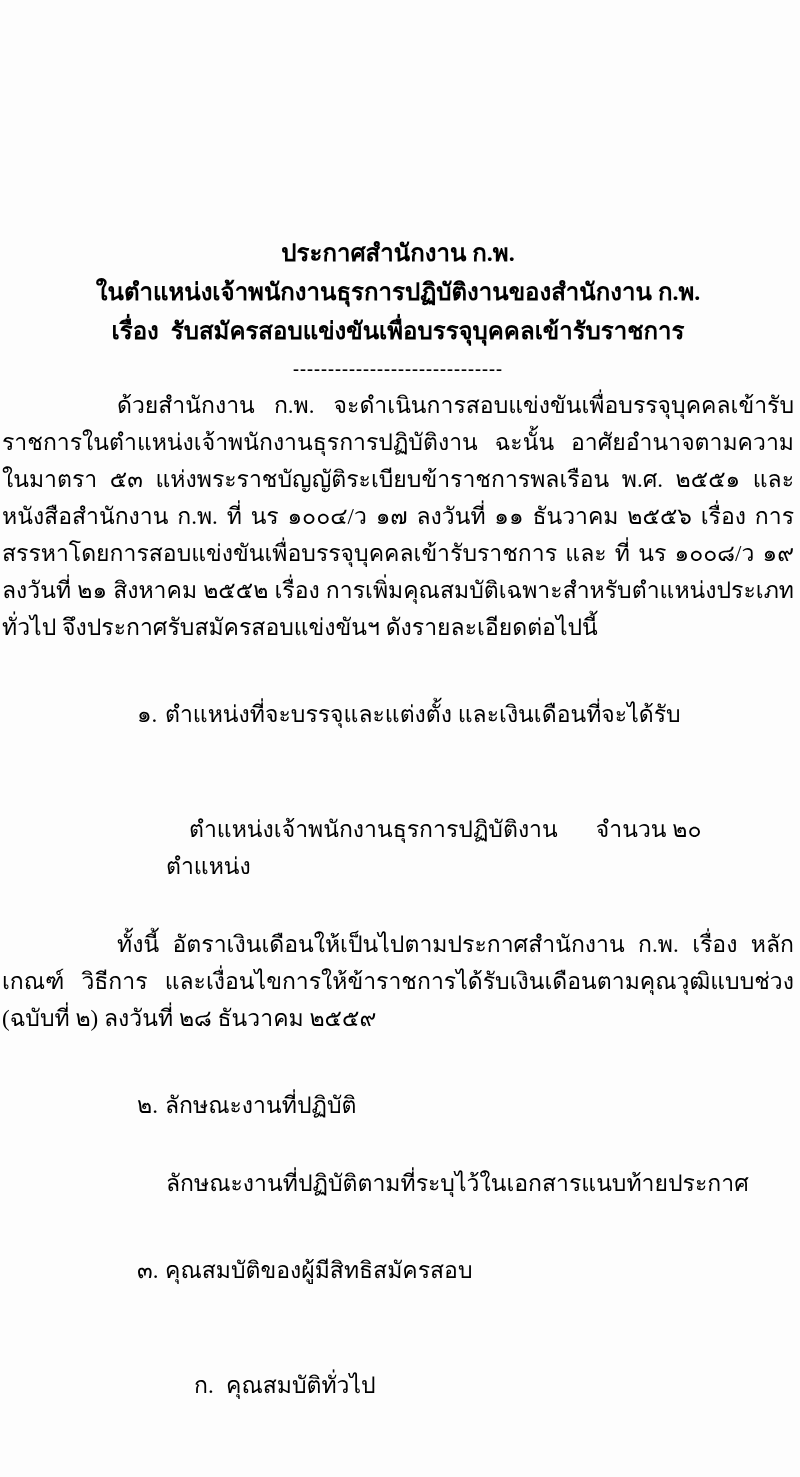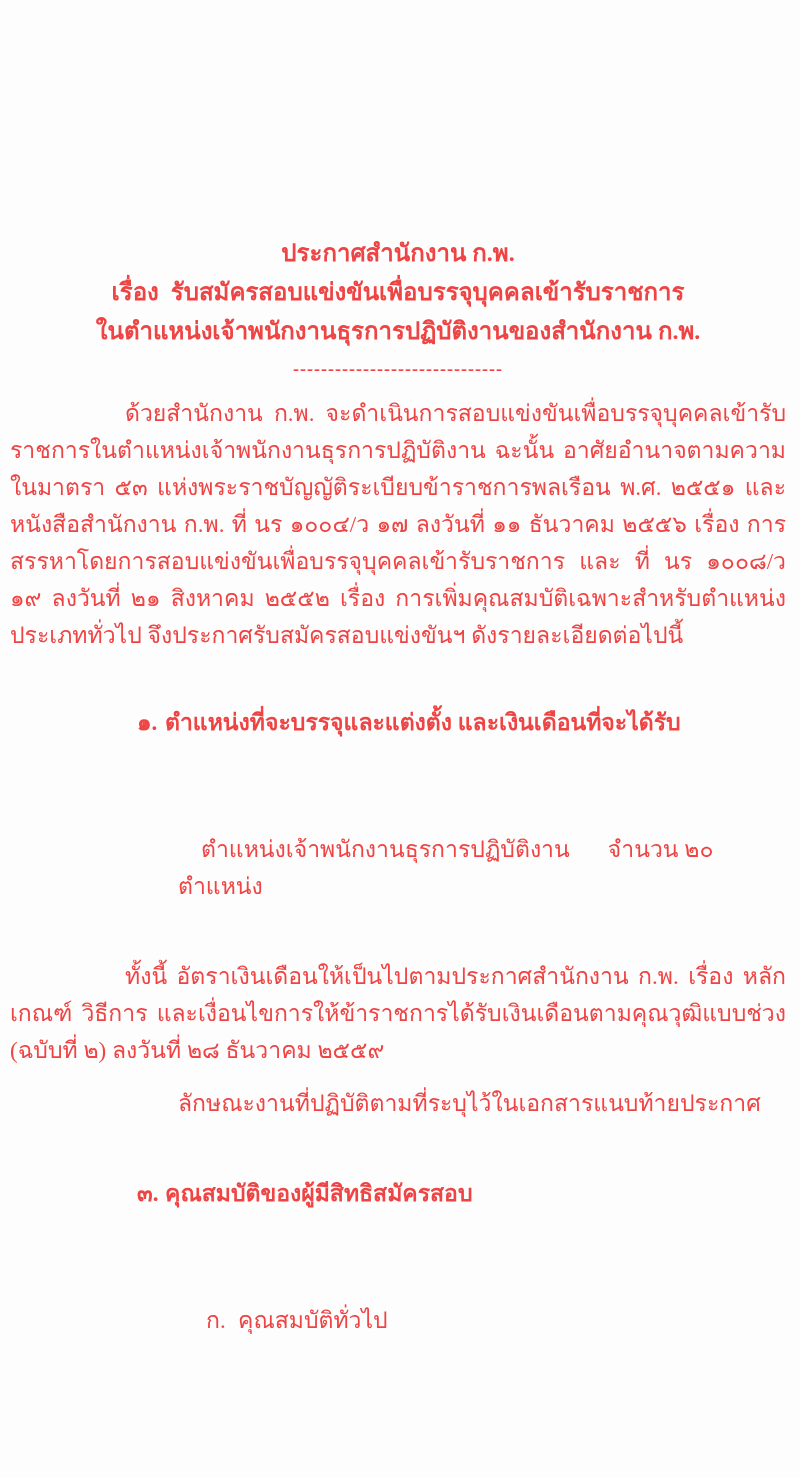--- a/index.html
+++ b/index.html
@@ -6,21 +6,21 @@
     margin: 0;
     padding: 0;
     background: #ffffff;
   }
   .page {
     position: relative;
     width: 800px;
     height: 1477px;
     margin: 0;
     background: #fdfdfd;
-    color: #ef4444;
+    color: #000000;
     font-family: "Liberation Serif", "DejaVu Serif", serif;
     font-size: 23px;
     line-height: 37px;
     overflow: hidden;
     box-sizing: border-box;
     padding: 234px 6px 0 2px;
   }
   .title-block { text-align: center; }
   .t-line {
     font-weight: bold;
@@ -29,76 +29,79 @@
     white-space: pre-wrap;
   }
   .divider {
     text-align: center;
     font-weight: bold;
     font-size: 18px;
     line-height: 36px;
     letter-spacing: 1px;
   }
   p.para {
-    margin: 8px;
+    margin: 0;
     text-align: justify;
     white-space: pre-wrap;
   }
   .ind-115 { text-indent: 115px; }
   .ind-160 { text-indent: 160px; }
   .mt-16 { margin-top: 16px; }
   .mt-8  { margin-top: 8px; }
   .sec-heading {
     margin: 0;
     margin-top: 13px;
     padding-left: 112px;
-    font-weight: bold;
+    font-weight: normal;
     white-space: pre-wrap;
   }
   .sec-num {
     display: inline-block;
     width: 28px;
   }
   .line {
-    margin: 16px;
+    margin: 4px;
     white-space: pre-wrap;
   }
   .pad-160 { padding-left: 160px; }
   .pad-165 { padding-left: 165px; }
   .gap-38 {
     display: inline-block;
     width: 38px;
   }
   .sub-label {
     display: inline-block;
     width: 32px;
   }
 </style>
 </head>
 <body>
 
 <div class="page">
 
   <div class="title-block">
     <div class="t-line">ประกาศสำนักงาน ก.พ.</div>
+    <div class="t-line">ในตำแหน่งเจ้าพนักงานธุรการปฏิบัติงานของสำนักงาน ก.พ.</div>
     <div class="t-line">เรื่อง  รับสมัครสอบแข่งขันเพื่อบรรจุบุคคลเข้ารับราชการ</div>
-    <div class="t-line">ในตำแหน่งเจ้าพนักงานธุรการปฏิบัติงานของสำนักงาน ก.พ.</div>
     <div class="divider">------------------------------</div>
   </div>
 
   <p class="para ind-115 mt-16">ด้วยสำนักงาน ก.พ. จะดำเนินการสอบแข่งขันเพื่อบรรจุบุคคลเข้ารับราชการในตำแหน่งเจ้าพนักงานธุรการปฏิบัติงาน ฉะนั้น อาศัยอำนาจตามความในมาตรา ๕๓ แห่งพระราชบัญญัติระเบียบข้าราชการพลเรือน พ.ศ. ๒๕๕๑ และหนังสือสำนักงาน ก.พ. ที่ นร ๑๐๐๔/ว ๑๗ ลงวันที่ ๑๑ ธันวาคม ๒๕๕๖ เรื่อง การสรรหาโดยการสอบแข่งขันเพื่อบรรจุบุคคลเข้ารับราชการ และ ที่ นร ๑๐๐๘/ว ๑๙ ลงวันที่ ๒๑ สิงหาคม ๒๕๕๒ เรื่อง การเพิ่มคุณสมบัติเฉพาะสำหรับตำแหน่งประเภททั่วไป จึงประกาศรับสมัครสอบแข่งขันฯ ดังรายละเอียดต่อไปนี้</p>
 
   <div class="sec-heading">
     <span class="sec-num">๑.</span><span>ตำแหน่งที่จะบรรจุและแต่งตั้ง และเงินเดือนที่จะได้รับ</span>
   </div>
   <div class="line pad-160">
     <span>ตำแหน่งเจ้าพนักงานธุรการปฏิบัติงาน</span><span class="gap-38"></span><span>จำนวน ๒๐ ตำแหน่ง</span>
   </div>
   <p class="para ind-115">ทั้งนี้ อัตราเงินเดือนให้เป็นไปตามประกาศสำนักงาน ก.พ. เรื่อง หลักเกณฑ์ วิธีการ และเงื่อนไขการให้ข้าราชการได้รับเงินเดือนตามคุณวุฒิแบบช่วง (ฉบับที่ ๒) ลงวันที่ ๒๘ ธันวาคม ๒๕๕๙</p>
 
+  <div class="sec-heading">
+    <span class="sec-num">๒.</span><span>ลักษณะงานที่ปฏิบัติ</span>
+  </div>
   <div class="line pad-160">ลักษณะงานที่ปฏิบัติตามที่ระบุไว้ในเอกสารแนบท้ายประกาศ</div>
 
   <div class="sec-heading">
     <span class="sec-num">๓.</span><span>คุณสมบัติของผู้มีสิทธิสมัครสอบ</span>
   </div>
 
   <div class="line pad-165 mt-8">
     <span class="sub-label">ก.</span><span>คุณสมบัติทั่วไป</span>
   </div>
 

